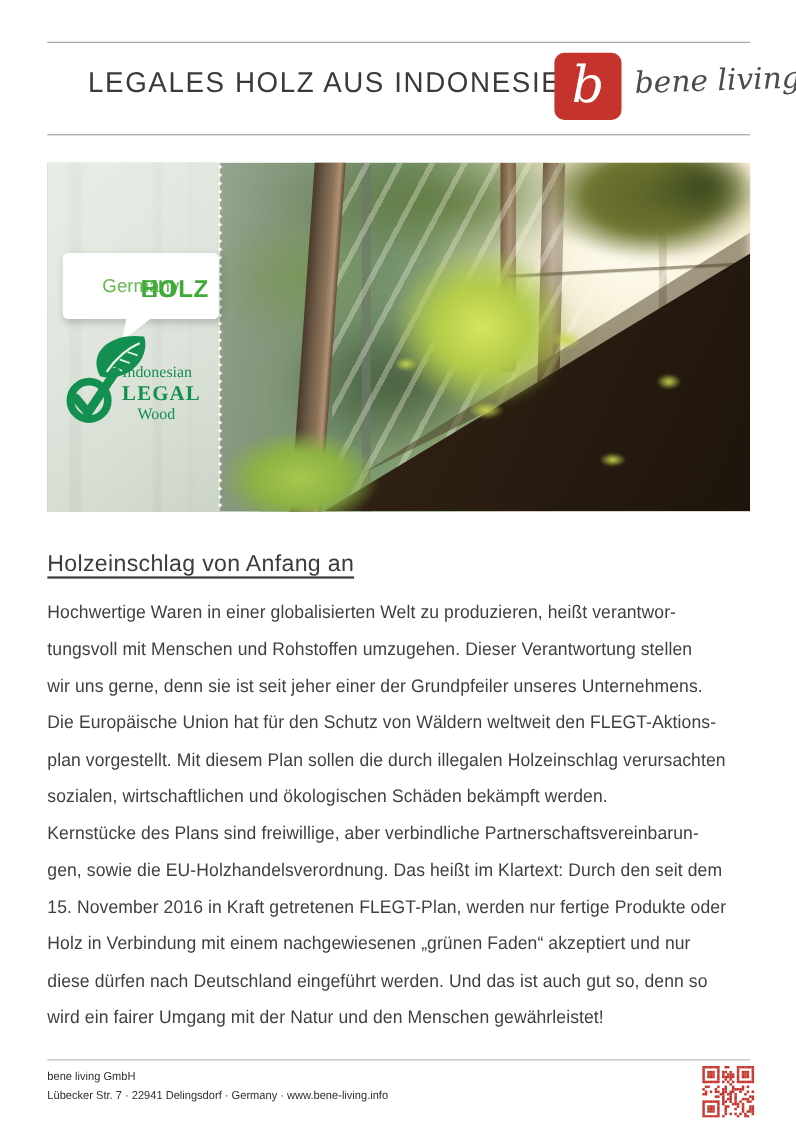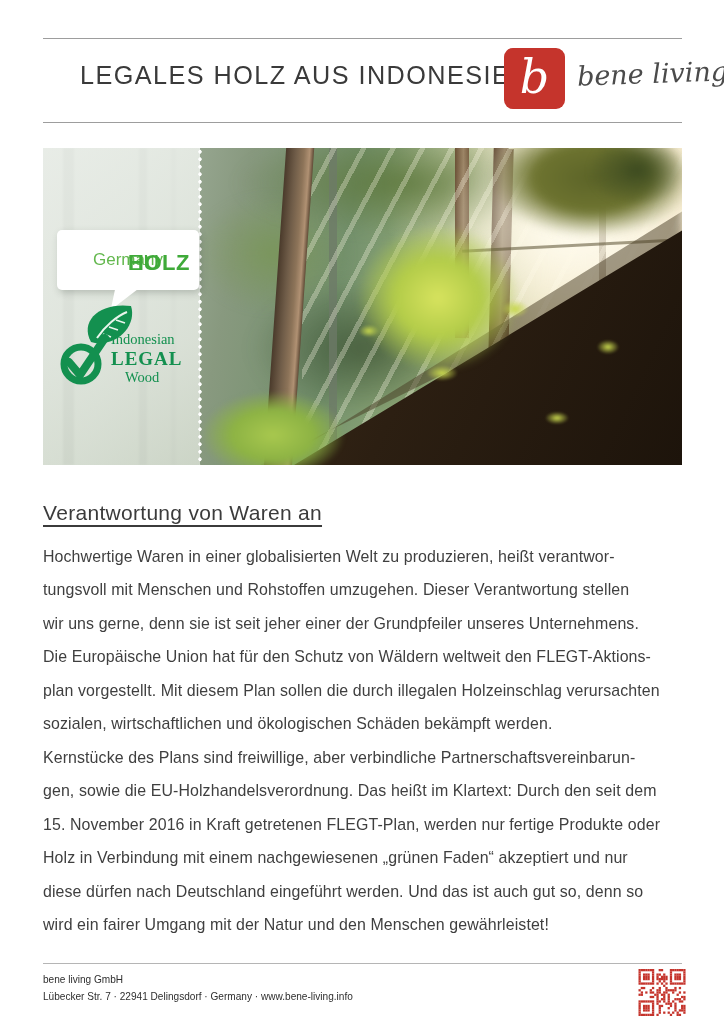--- a/index.html
+++ b/index.html
@@ -192,21 +192,21 @@
       </svg>
       <div class="lw-text">
         <div class="lw-l1">Indonesian</div>
         <div class="lw-l2">LEGAL</div>
         <div class="lw-l3">Wood</div>
       </div>
     </div>
   </figure>
 
   <main class="article">
-    <h2 class="section-heading">Verantwortung von Waren an</h2>
+    <h2 class="section-heading">Holzeinschlag von Anfang an</h2>
     <div class="body-text">
         <div class="line">Hochwertige Waren in einer globalisierten Welt zu produzieren, heißt verantwor-</div>
         <div class="line">tungsvoll mit Menschen und Rohstoffen umzugehen. Dieser Verantwortung stellen</div>
         <div class="line">wir uns gerne, denn sie ist seit jeher einer der Grundpfeiler unseres Unternehmens.</div>
         <div class="line">Die Europäische Union hat für den Schutz von Wäldern weltweit den FLEGT-Aktions-</div>
         <div class="line">plan vorgestellt. Mit diesem Plan sollen die durch illegalen Holzeinschlag verursachten</div>
         <div class="line">sozialen, wirtschaftlichen und ökologischen Schäden bekämpft werden.</div>
         <div class="line">Kernstücke des Plans sind freiwillige, aber verbindliche Partnerschaftsvereinbarun-</div>
         <div class="line">gen, sowie die EU-Holzhandelsverordnung. Das heißt im Klartext: Durch den seit dem</div>
         <div class="line">15. November 2016 in Kraft getretenen FLEGT-Plan, werden nur fertige Produkte oder</div>

